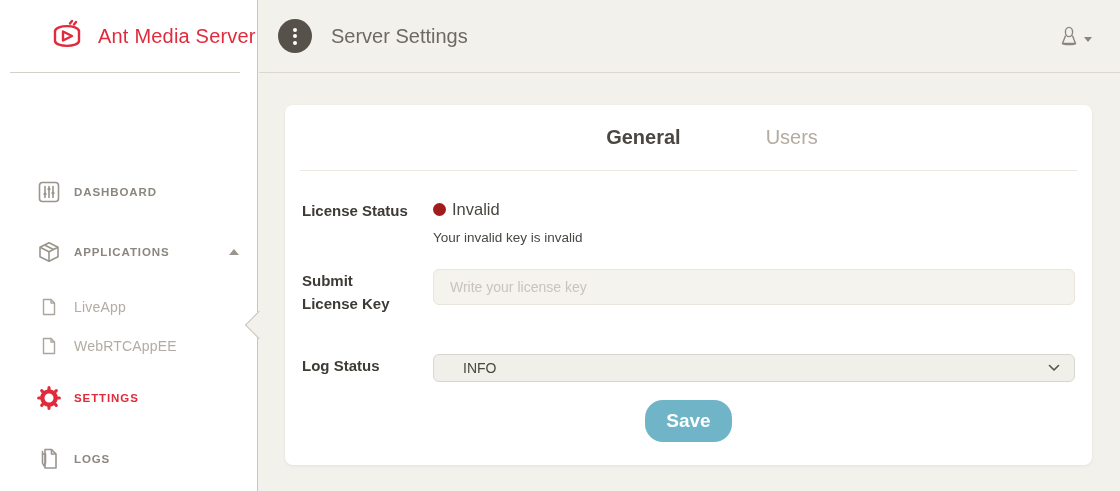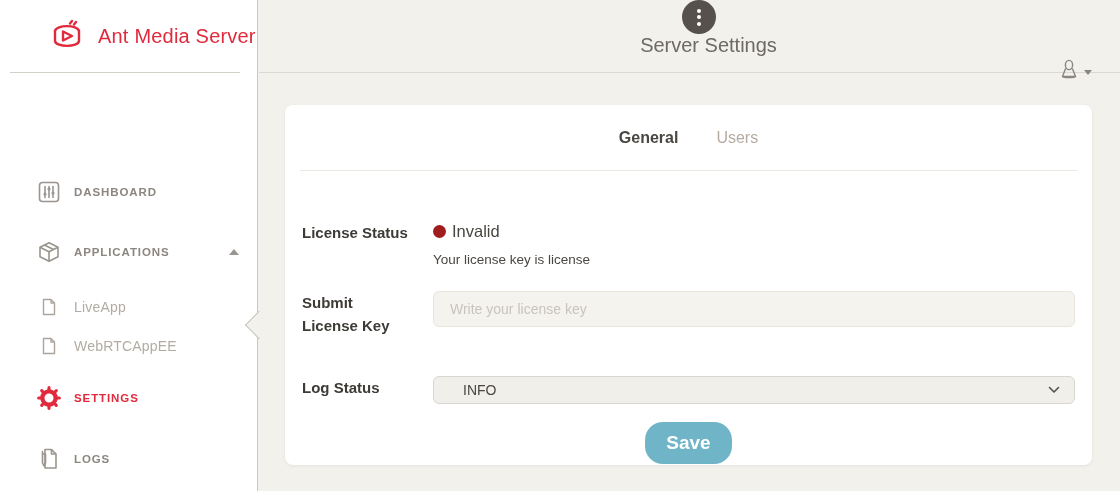--- a/index.html
+++ b/index.html
@@ -50,21 +50,21 @@
     position:absolute; left:249px; top:315px; width:20px; height:20px;
     background:#f2f1ec; transform:rotate(45deg);
     border-left:1px solid #c9c6bf; border-bottom:1px solid #c9c6bf;
     z-index:3;
   }
 
   
   .header {
     position:absolute; left:259px; right:0; top:0; height:73px;
     background:#f2f1ec; border-bottom:1px solid #dbd8d1;
-    display:flex; align-items:center; padding-left:19px; z-index:2;flex-direction:column;
+    display:flex; align-items:center; padding-left:19px; z-index:2;
   }
   .menu-circle {
     width:34px; height:34px; border-radius:50%; background:#56514a;
     display:flex; flex-direction:column; align-items:center; justify-content:center;
     gap:2.5px; cursor:pointer; flex:0 0 auto;
   }
   .menu-circle i { width:4px; height:4px; border-radius:50%; background:#ffffff; }
   .page-title { margin-left:19px; font-size:20px; font-weight:500; color:#6d6963; }
   .user-menu { margin-left:auto; margin-right:28px; display:flex; align-items:center; cursor:pointer; }
   .caret-down {
@@ -74,34 +74,34 @@
   }
 
   
   .main { position:absolute; left:259px; top:74px; right:0; bottom:0; background:#f2f1ec; }
   .card {
     position:absolute; left:26px; top:31px; width:807px; height:360px;
     background:#ffffff; border-radius:8px;
     box-shadow:0 1px 3px rgba(80,70,60,0.08);
   }
   .tabs { height:65px; display:flex; align-items:center; justify-content:center; gap:38px; }
-  .tab { font-size:16px; cursor:pointer; }
+  .tab { font-size:20px; cursor:pointer;margin-left:47px; }
   .tab.active { color:#4a4742; font-weight:600; }
   .tab.inactive { color:#b5aba1; font-weight:400; }
   .card-divider { margin:0 15px; height:1px; background:#ece7e0; }
 
   .card-body { padding:0 17px; }
   .form-row { display:flex; }
   .form-label {
     width:131px; flex:0 0 auto; font-size:15px; font-weight:600; color:#3e3b36;
     line-height:23px; white-space:pre-line;
   }
   .form-field { flex:1; min-width:0; }
 
-  .row-license { margin-top:50px; }
+  .row-license { margin-top:28px; }
   .status-line { display:flex; align-items:center; height:20px; }
   .status-dot { width:13px; height:13px; border-radius:50%; background:#a11d1d; margin-right:6px; flex:0 0 auto; }
   .status-value { font-size:16.5px; color:#4a4742; }
   .status-detail { margin-top:11px; font-size:13.5px; color:#4a4742; height:17px; }
 
   .row-submit { margin-top:22px; }
   .license-input {
     width:100%; height:36px; background:#f5f3ed; border:1px solid #e9e5dd;
     border-radius:6px; padding:16px 16px; font-size:14px; color:#4a4742;
     font-family:"Liberation Sans", sans-serif; outline:none;
@@ -247,21 +247,21 @@
 
     <div class="card-body">
 
       <div class="form-row row-license">
         <div class="form-label">License Status</div>
         <div class="form-field">
           <div class="status-line">
             <span class="status-dot"></span>
             <span class="status-value">Invalid</span>
           </div>
-          <div class="status-detail">Your license key is license</div>
+          <div class="status-detail">Your invalid key is invalid</div>
         </div>
       </div>
 
       <div class="form-row row-submit">
         <div class="form-label">Submit
 License Key</div>
         <div class="form-field">
           <input class="license-input" type="text" placeholder="Write your license key" style="">
         </div>
       </div>

